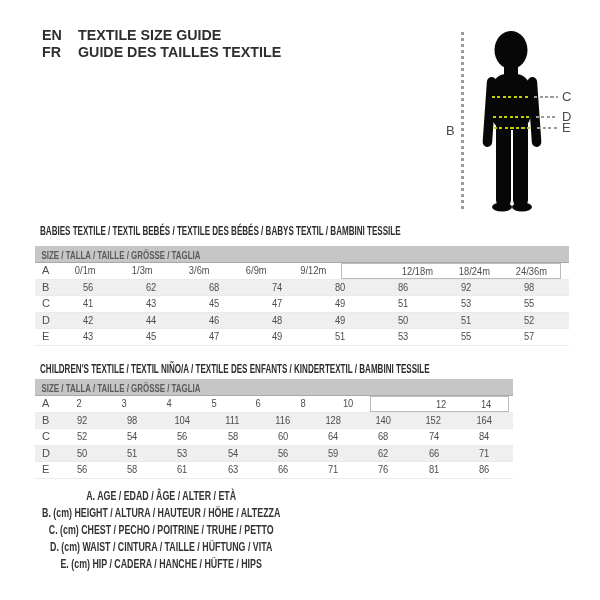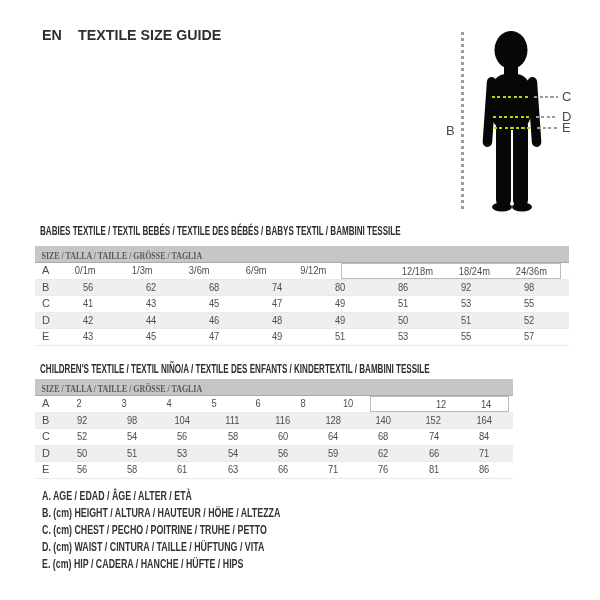--- a/index.html
+++ b/index.html
@@ -23,46 +23,50 @@
   .hdash{position:absolute;height:2.5px;}
   .hdash.measure{background-image:repeating-linear-gradient(90deg,var(--measure) 0 3px,transparent 3px 5.5px);}
   .hdash.guide{background-image:repeating-linear-gradient(90deg,var(--guide) 0 3px,transparent 3px 5.5px);}
   .fig-label{position:absolute;font-size:13px;color:#4a4a4a;line-height:13px;}
   
   .sec-title{position:absolute;left:40px;height:14px;color:#2d2d2d;}
   .sec-title span{font-size:13px;font-weight:700;display:inline-block;
     transform:scaleX(.62);transform-origin:0 50%;white-space:nowrap;}
   
   .table{position:absolute;}
-  .size-bar{height:16px;line-height:16px;background:var(--bar);border-bottom:1px solid #a9a9a9;font-family:Liberation Serif, serif;}
+  .size-bar{height:16px;line-height:16px;background:var(--bar);border-bottom:1px solid #a9a9a9;}
   .size-bar span{font-weight:700;font-size:11px;color:#5a5a5a;display:inline-block;
     transform:scaleX(.72);transform-origin:0 50%;padding-left:9px;white-space:nowrap;}
   .t-row{display:flex;height:16.5px;line-height:15.5px;font-size:11px;color:var(--text);
     border-bottom:1px solid #eaeaea;box-sizing:border-box;}
   .t-row.stripe{background:var(--stripe);}
   .babies-t .t-row{padding-right:8px;}
   .children-t .t-row{padding-right:4px;}
   .t-label{width:22px;padding-left:7px;box-sizing:border-box;}
   .t-cell{flex:1;text-align:center;box-sizing:border-box;}
   .t-cell span{display:inline-block;transform:scaleX(.85);white-space:nowrap;}
   .t-cell.hl{background:#fff;border-top:1px solid var(--boxborder);border-bottom:1px solid var(--boxborder);}
   .t-cell.hl-l{border-left:1px solid var(--boxborder);padding-left:47px;}
   .t-cell.hl-r{border-right:1px solid var(--boxborder);text-decoration:underline;}
   
-  .legend{position:absolute;left:42px;top:487px;}
+  .legend{position:absolute;left:42px;top:487px;text-align:center;}
   .legend-line{height:17px;line-height:17px;font-weight:700;font-size:13px;color:#333;
     transform:scaleX(.68);transform-origin:0 50%;white-space:nowrap;}
 </style>
 </head>
 <body>
 
 <div class="langs">
     <div class="lang-row">
       <span class="lang-code">EN</span>
       <span class="lang-name">TEXTILE SIZE GUIDE</span>
+    </div>
+    <div class="lang-row">
+      <span class="lang-code">FR</span>
+      <span class="lang-name">GUIDE DES TAILLES TEXTILE</span>
     </div>
   </div>
 
 <div>
   <svg class="fig-svg" viewBox="0 0 88 192" style="color: rgb(7, 7, 7);">
     <g fill="currentColor">
       <ellipse cx="43" cy="30" rx="16.5" ry="19"></ellipse>
       <rect x="36" y="44" width="14" height="14"></rect>
       <rect x="23.5" y="54" width="39" height="56" rx="15"></rect>
       <ellipse cx="43" cy="85" rx="20.5" ry="25"></ellipse>

